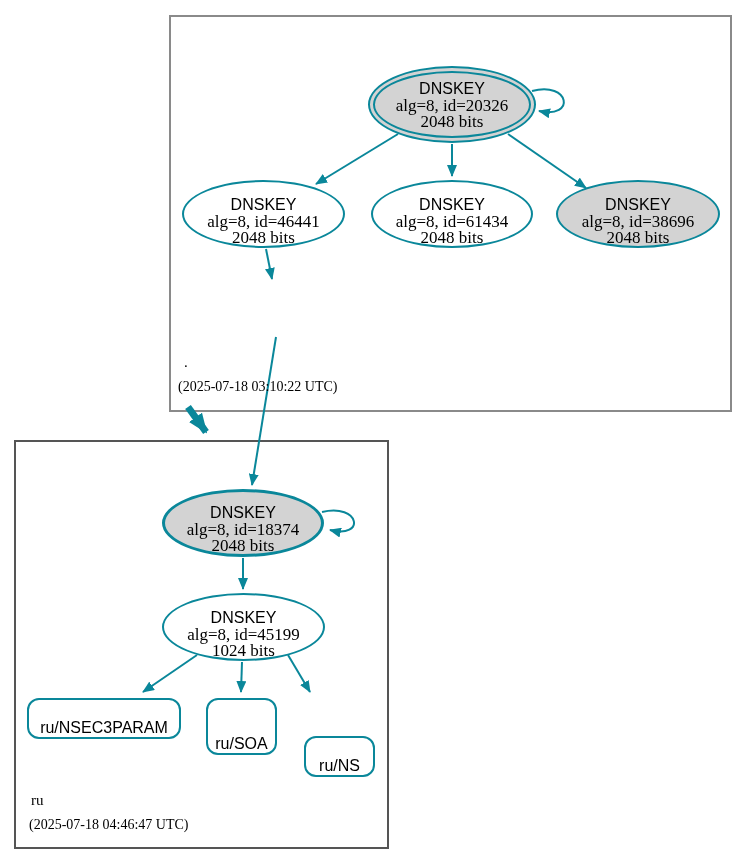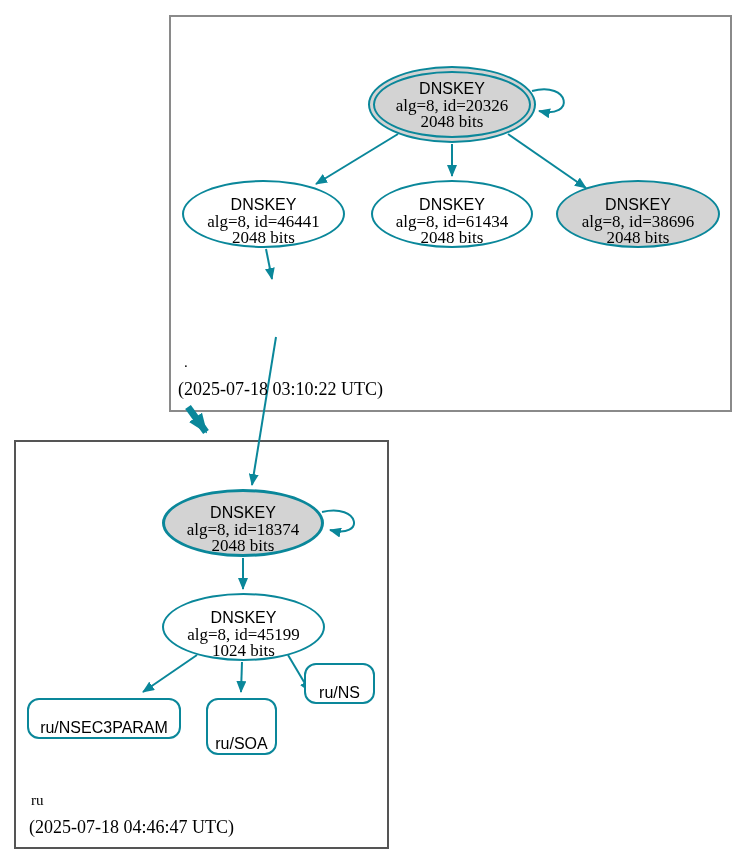--- a/index.html
+++ b/index.html
@@ -35,21 +35,21 @@
   .rrset {
     border:2px solid var(--accent,#0a879a); border-radius:12px; background:#ffffff;
     font-size:16px; font-family:"Liberation Sans", sans-serif;
   }
   .zlabel {
     position:absolute; z-index:3; font-family:"Liberation Serif", serif;
     font-size:15px; color:#000;
   }
   .tstamp {
     position:absolute; z-index:3; font-family:"Liberation Serif", serif;
-    font-size:18px; color:#000; white-space:nowrap;
+    font-size:14px; color:#000; white-space:nowrap;
   }
 </style>
 </head>
 <body>
 
 <div id="stage">
 
   <div id="root-zone-box" class="zonebox" style="border-color: rgb(138, 138, 138);"></div>
   <div id="ru-zone-box" class="zonebox" style="border-color: rgb(85, 85, 85);"></div>
 
@@ -117,20 +117,20 @@
     <div class="ndetail">alg=8, id=45199</div>
     <div class="ndetail">1024 bits</div>
   </div>
 
   <div class="node rrset" style="left:27px;top:698px;width:154px;height:41px">
     <div>ru/NSEC3PARAM</div>
   </div>
   <div class="node rrset" style="left:206px;top:698px;width:71px;height:57px">
     <div>ru/SOA</div>
   </div>
-  <div class="node rrset" style="left:304px;top:663px;width:71px;height:41px">
+  <div class="node rrset" style="left:304px;top:736px;width:71px;height:41px">
     <div>ru/NS</div>
   </div>
 
   <div class="zlabel" style="left:31px;top:792px;font-family:Liberation Serif, serif;">ru</div>
   <div class="tstamp" style="left:29px;top:817px;">(2025-07-18 04:46:47 UTC)</div>
 
 </div>
 
 </body></html>

